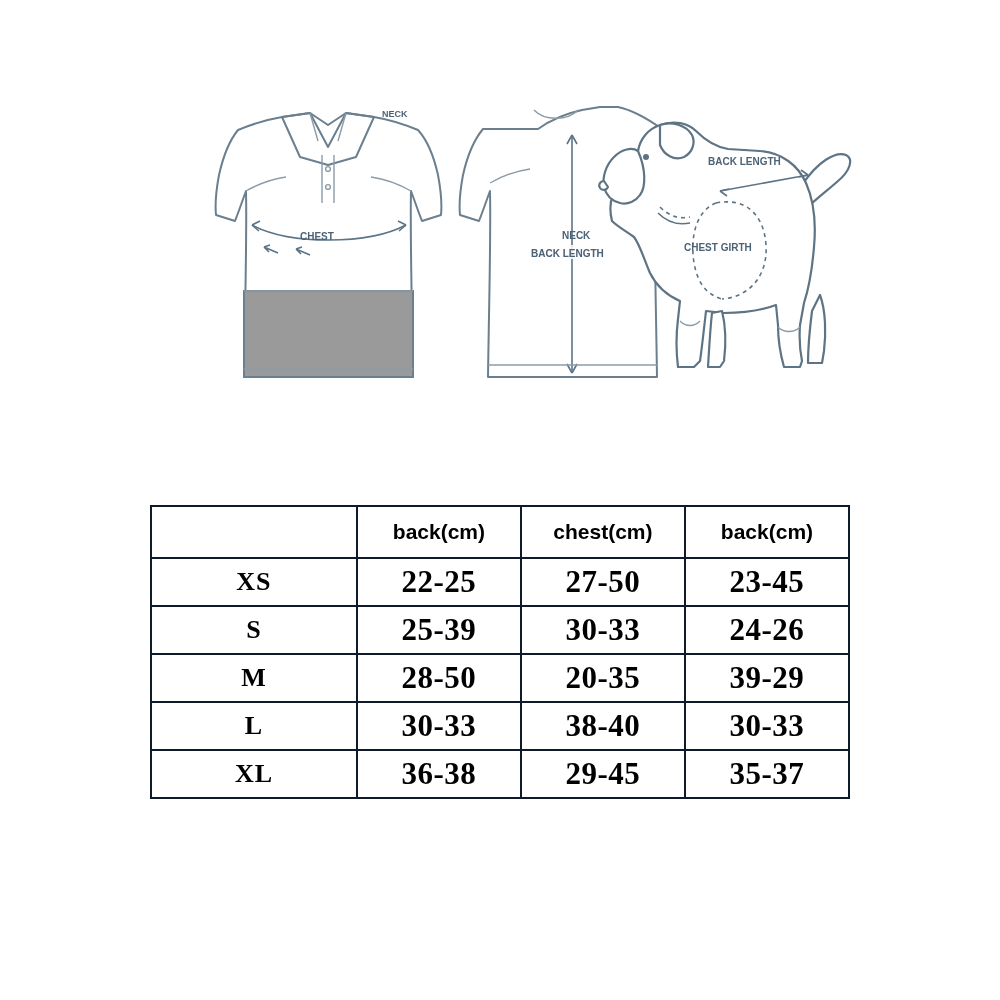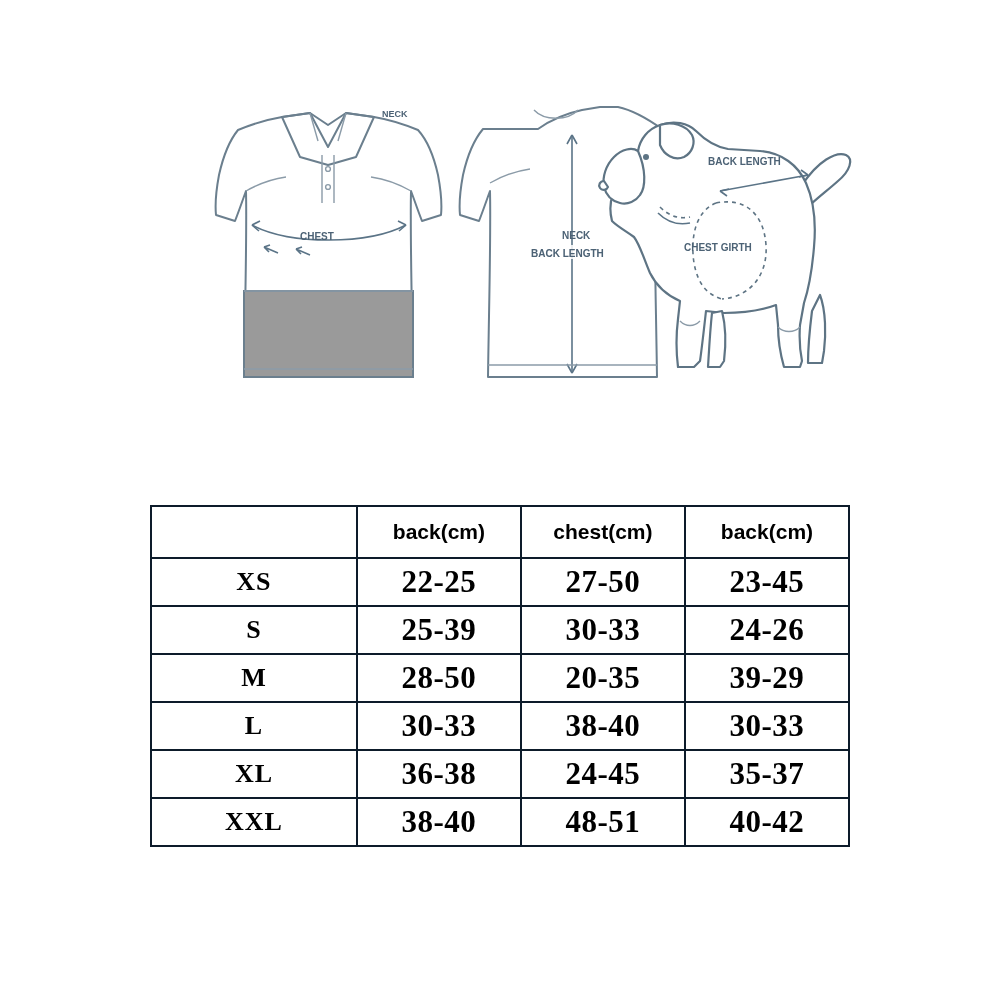--- a/index.html
+++ b/index.html
@@ -271,25 +271,19 @@
       </tr>
       <tr>
         <td class="sizecol">L</td>
         <td>30-33</td>
         <td>38-40</td>
         <td>30-33</td>
       </tr>
       <tr>
         <td class="sizecol">XL</td>
         <td>36-38</td>
-        <td>24-45</td>
+        <td>29-45</td>
         <td>35-37</td>
-      </tr>
-      <tr>
-        <td class="sizecol">XXL</td>
-        <td>38-40</td>
-        <td>48-51</td>
-        <td>40-42</td>
       </tr>
     </tbody>
   </table>
 
 </div>
 
 </body></html>

